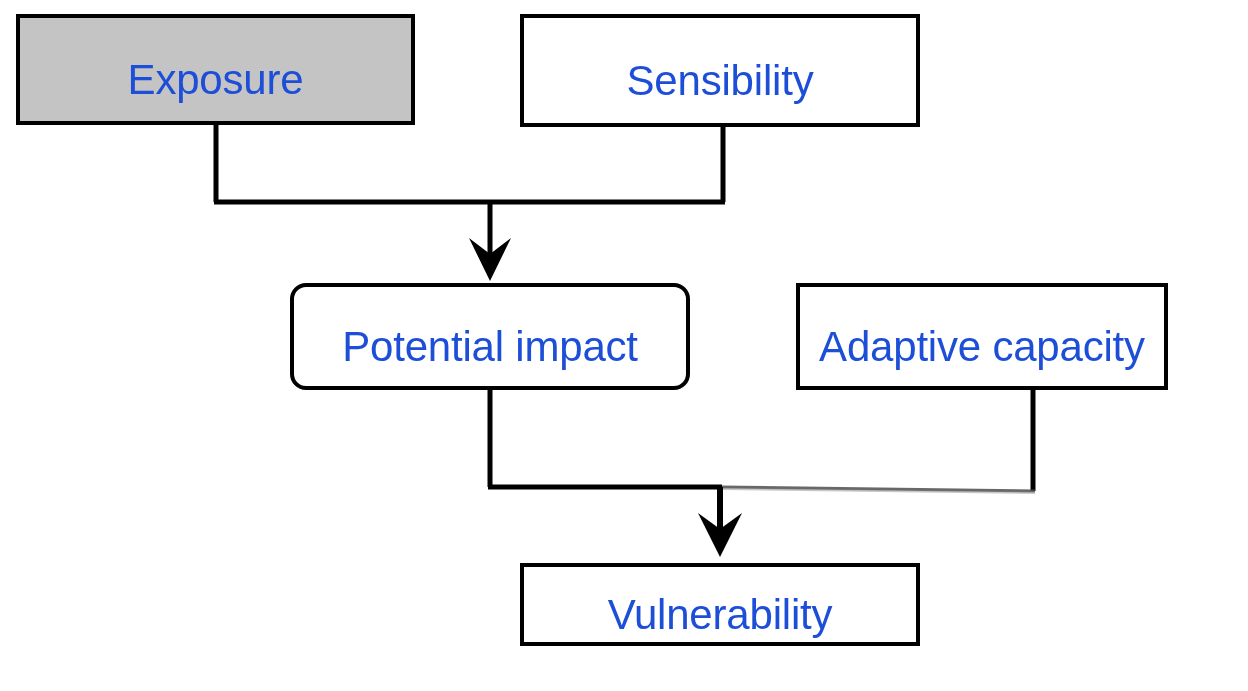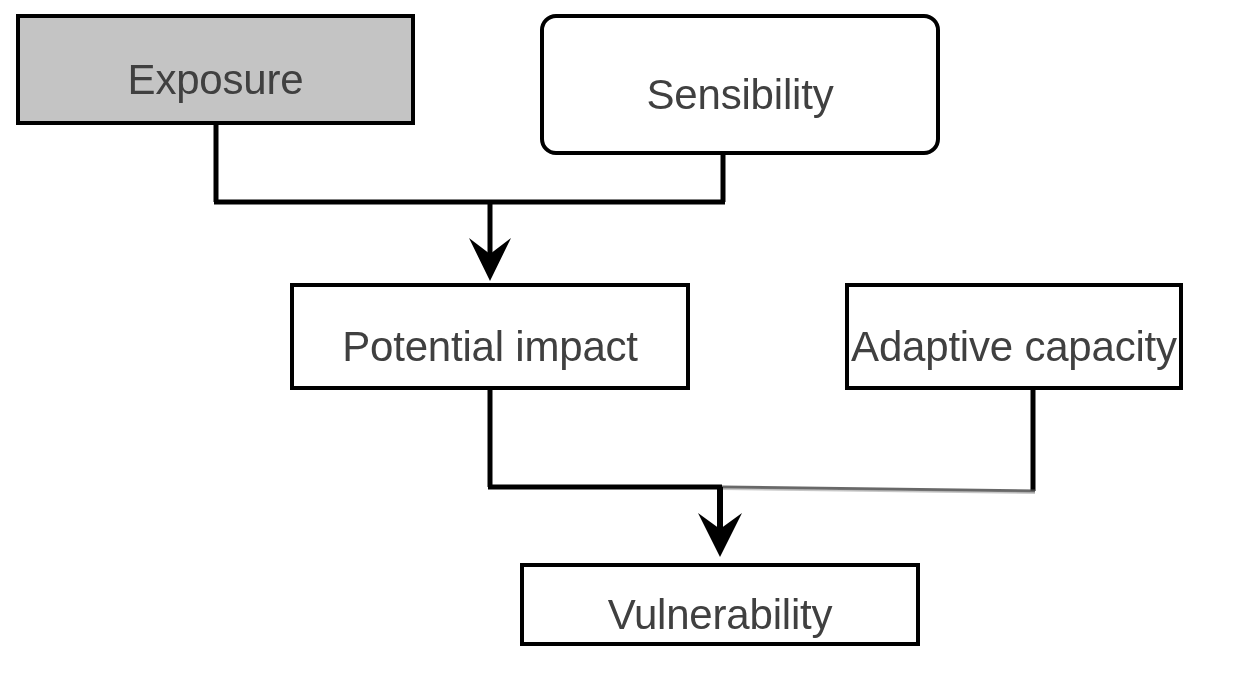--- a/index.html
+++ b/index.html
@@ -37,31 +37,31 @@
     z-index: 2;
   }
   .node-box.filled {
     background: #c4c4c4;
   }
   .node-label {
     font-family: "Liberation Sans", sans-serif;
     font-size: 42px;
     line-height: 1;
     font-weight: 400;
-    color: #404040;
+    color: #1d4ed8;
     letter-spacing: -0.2px;
     white-space: nowrap;
     user-select: none;
     margin-top: 20px;
   }
   
   #node-exposure          { left: 16px;  top: 14px;  width: 399px; height: 111px; }
-  #node-sensibility       { left: 540px; top: 14px;  width: 400px; height: 141px; border-radius: 16px; }
-  #node-potential-impact  { left: 290px; top: 283px; width: 400px; height: 107px; }
-  #node-adaptive-capacity { left: 845px; top: 283px; width: 338px; height: 107px; }
+  #node-sensibility       { left: 520px; top: 14px;  width: 400px; height: 113px; }
+  #node-potential-impact  { left: 290px; top: 283px; width: 400px; height: 107px; border-radius: 16px; }
+  #node-adaptive-capacity { left: 796px; top: 283px; width: 372px; height: 107px; }
   #node-vulnerability     { left: 520px; top: 563px; width: 400px; height: 83px; }
 </style>
 </head>
 <body>
 
 <div id="diagram-canvas">
 
   <svg id="diagram-svg" viewBox="0 0 1248 691">
 
     <g>

